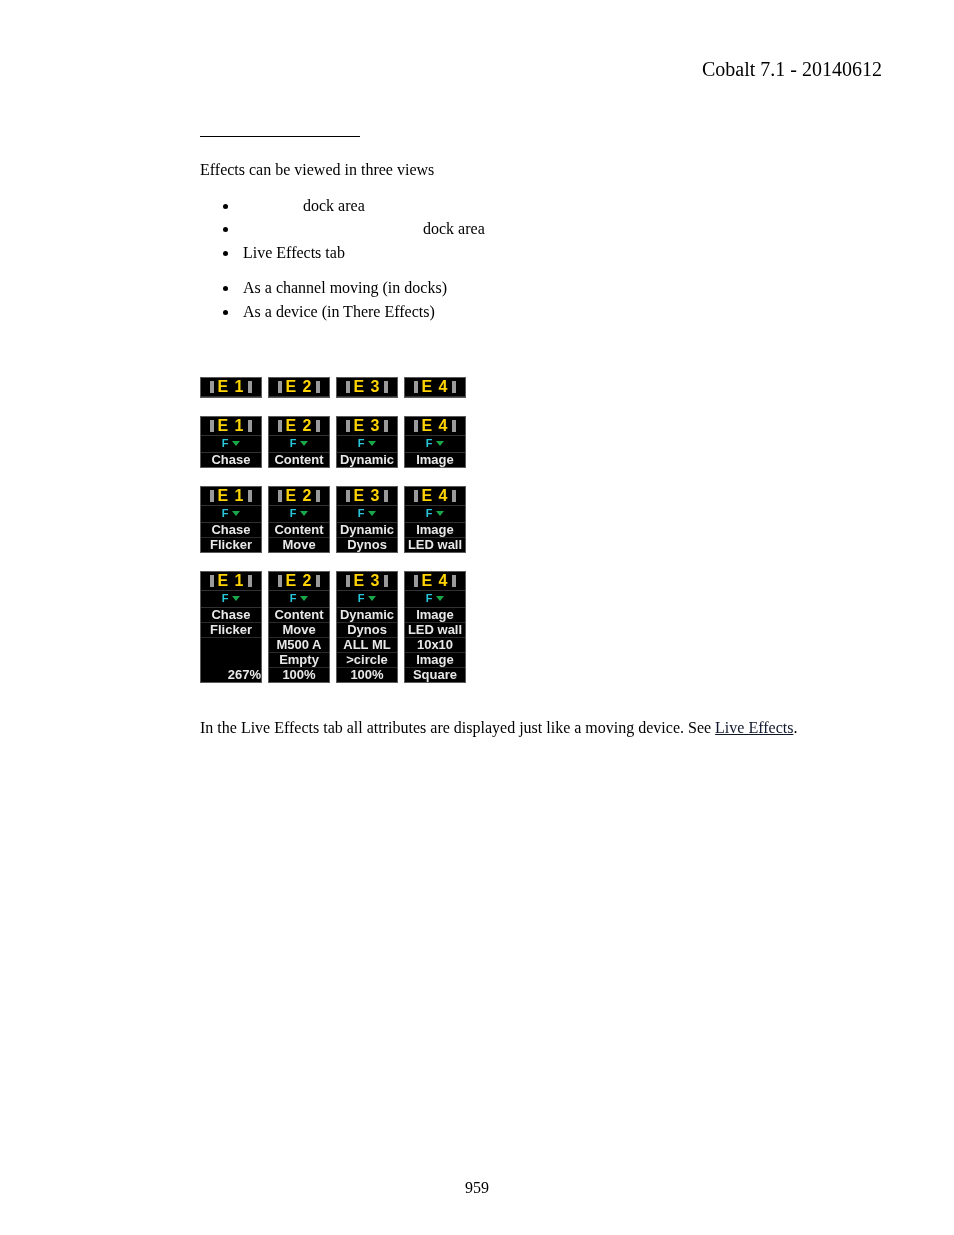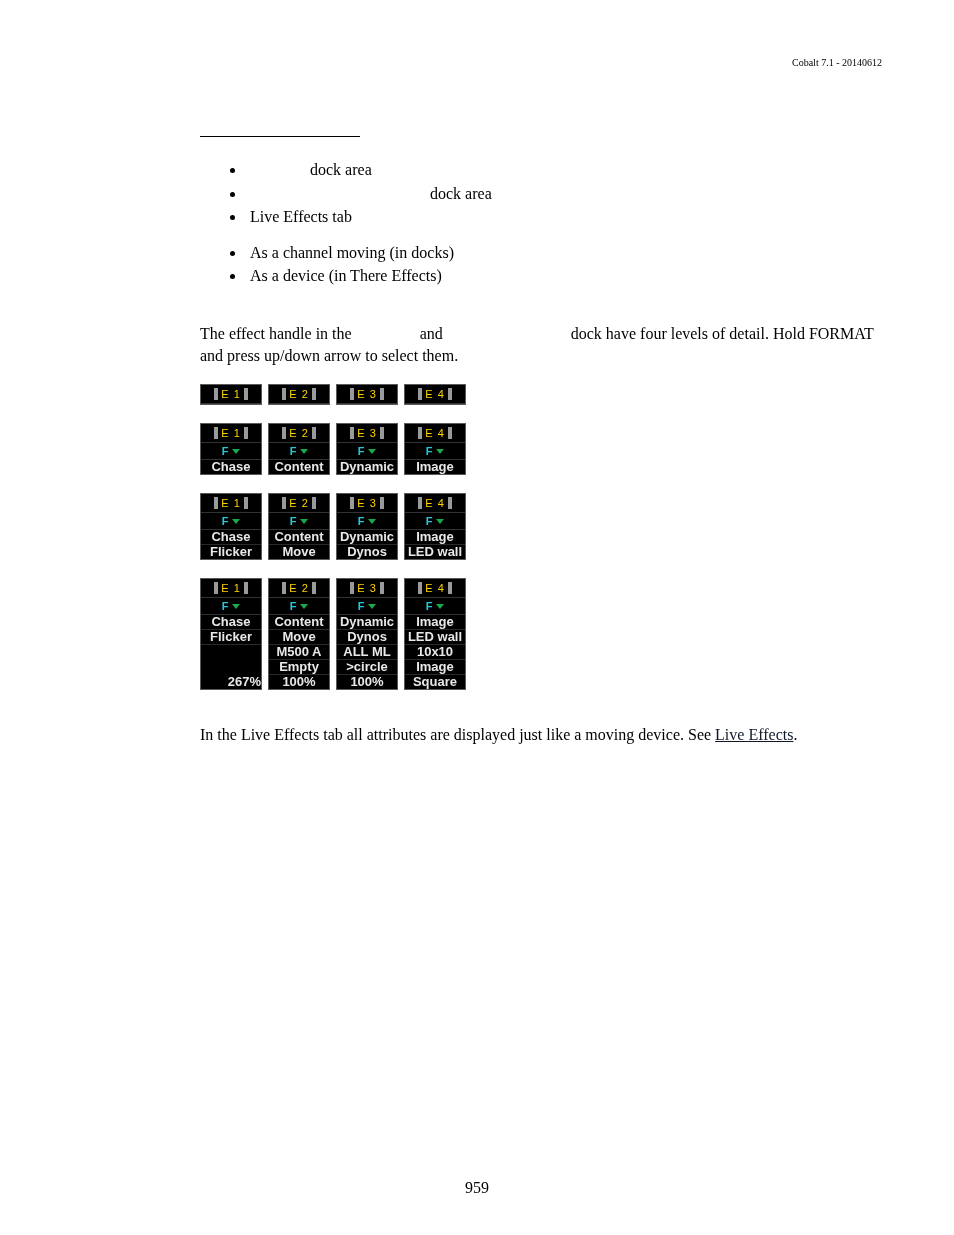--- a/index.html
+++ b/index.html
@@ -1,77 +1,71 @@
 <!DOCTYPE html>
 <html><head>
 <meta charset="utf-8">
 <style>
   html,body{margin:0;padding:0;background:#fff;color:#000;font-family:"Times New Roman",Times,serif;font-size:16px;line-height:1.35;}
   .page{width:954px;min-height:1235px;position:relative;box-sizing:border-box;padding:56px 72px 40px 72px;}
-  .header-right{position:absolute;top:56px;right:72px;font-size:10px;}
+  .header-right{position:absolute;top:56px;right:72px;font-size:20px;}
   .content{margin-left:128px;margin-right:0;margin-top:80px;}
   .section-rule{border:none;border-top:1px solid #000;width:160px;margin:0 0 22px 0;}
   p{margin:0 0 14px 0;}
   ul.bul{margin:0 0 14px 30px;padding:0;list-style:disc;}
-  ul.bul li{margin:2px 16px;padding-left:4px;}
+  ul.bul li{margin:2px 9px;padding-left:4px;}
   .li-gap{display:inline-block;width:60px;}
   .li-gap-wide{display:inline-block;width:180px;}
   .para-gap{display:inline-block;width:60px;}
   .para-gap-md{display:inline-block;width:120px;}
   a.link{color:#0f172a;text-decoration:underline;}
   .page-num{position:absolute;bottom:36px;left:0;right:0;text-align:center;font-size:16px;}
 
   
   .fx-block{margin:18px 0 8px 0;}
   .fx-row{display:flex;gap:6px;}
   .tile{background:#000;border:1px solid #5a5a5a;box-sizing:border-box;width:62px;display:flex;flex-direction:column;font-family:Arial,Helvetica,sans-serif;}
   .t-head{display:flex;align-items:center;justify-content:center;gap:3px;height:18px;border-bottom:1px solid #323232;}
-  .t-head .lbl{color:#ffd400;font-weight:normal;font-size:11px;letter-spacing:1px;}
+  .t-head .lbl{color:#ffd400;font-weight:bold;font-size:16px;letter-spacing:1px;}
   .bar{width:4px;height:12px;background:#9a9a9a;}
   .t-sub{display:flex;align-items:center;justify-content:center;height:16px;border-bottom:1px solid #323232;gap:4px;}
   .t-sub .f{color:#27c7d9;font-weight:bold;font-size:11px;}
   .tri{width:0;height:0;border-left:4px solid transparent;border-right:4px solid transparent;border-top:5px solid #1aa84a;}
   .cell{color:#e8e8e8;font-size:13px;font-weight:bold;text-align:center;height:14px;line-height:14px;border-bottom:1px solid #2a2a2a;overflow:hidden;white-space:nowrap;}
   .cell.nb{border-bottom:none;}
   .cell.left{text-align:right;padding-left:3px;}
   .tile.tall .spacer{flex:1;min-height:28px;}
 </style>
 </head>
 <body>
 
 <div class="page">
 
   <div class="header-right">Cobalt 7.1 - 20140612</div>
 
   <div class="content">
 
     <hr class="section-rule">
 
+    <p>Effects can be viewed in three views</p>
 
     <ul class="bul">
       <li><span class="li-gap"></span><span>dock area</span></li>
       <li><span class="li-gap-wide"></span><span>dock area</span></li>
       <li><span>Live Effects tab</span></li>
     </ul>
 
 
     <ul class="bul">
       <li><span>As a channel moving (in docks)</span></li>
       <li><span>As a device (in There Effects)</span></li>
     </ul>
 
     <div style="height:22px"></div>
 
-    <p>
-      <span>The effect handle in the</span>
-      <span class="para-gap"></span>
-      <span>and</span>
-      <span class="para-gap-md"></span>
-      <span>dock have four levels of detail. Hold FORMAT and press up/down arrow to select them.</span>
-    </p>
 
     <div class="fx-block">
       <div class="fx-row" id="fx1">
           <div class="tile">
             <div class="t-head">
               <span class="bar"></span>
               <span class="lbl">E 1</span>
               <span class="bar"></span>
             </div>
           </div>

